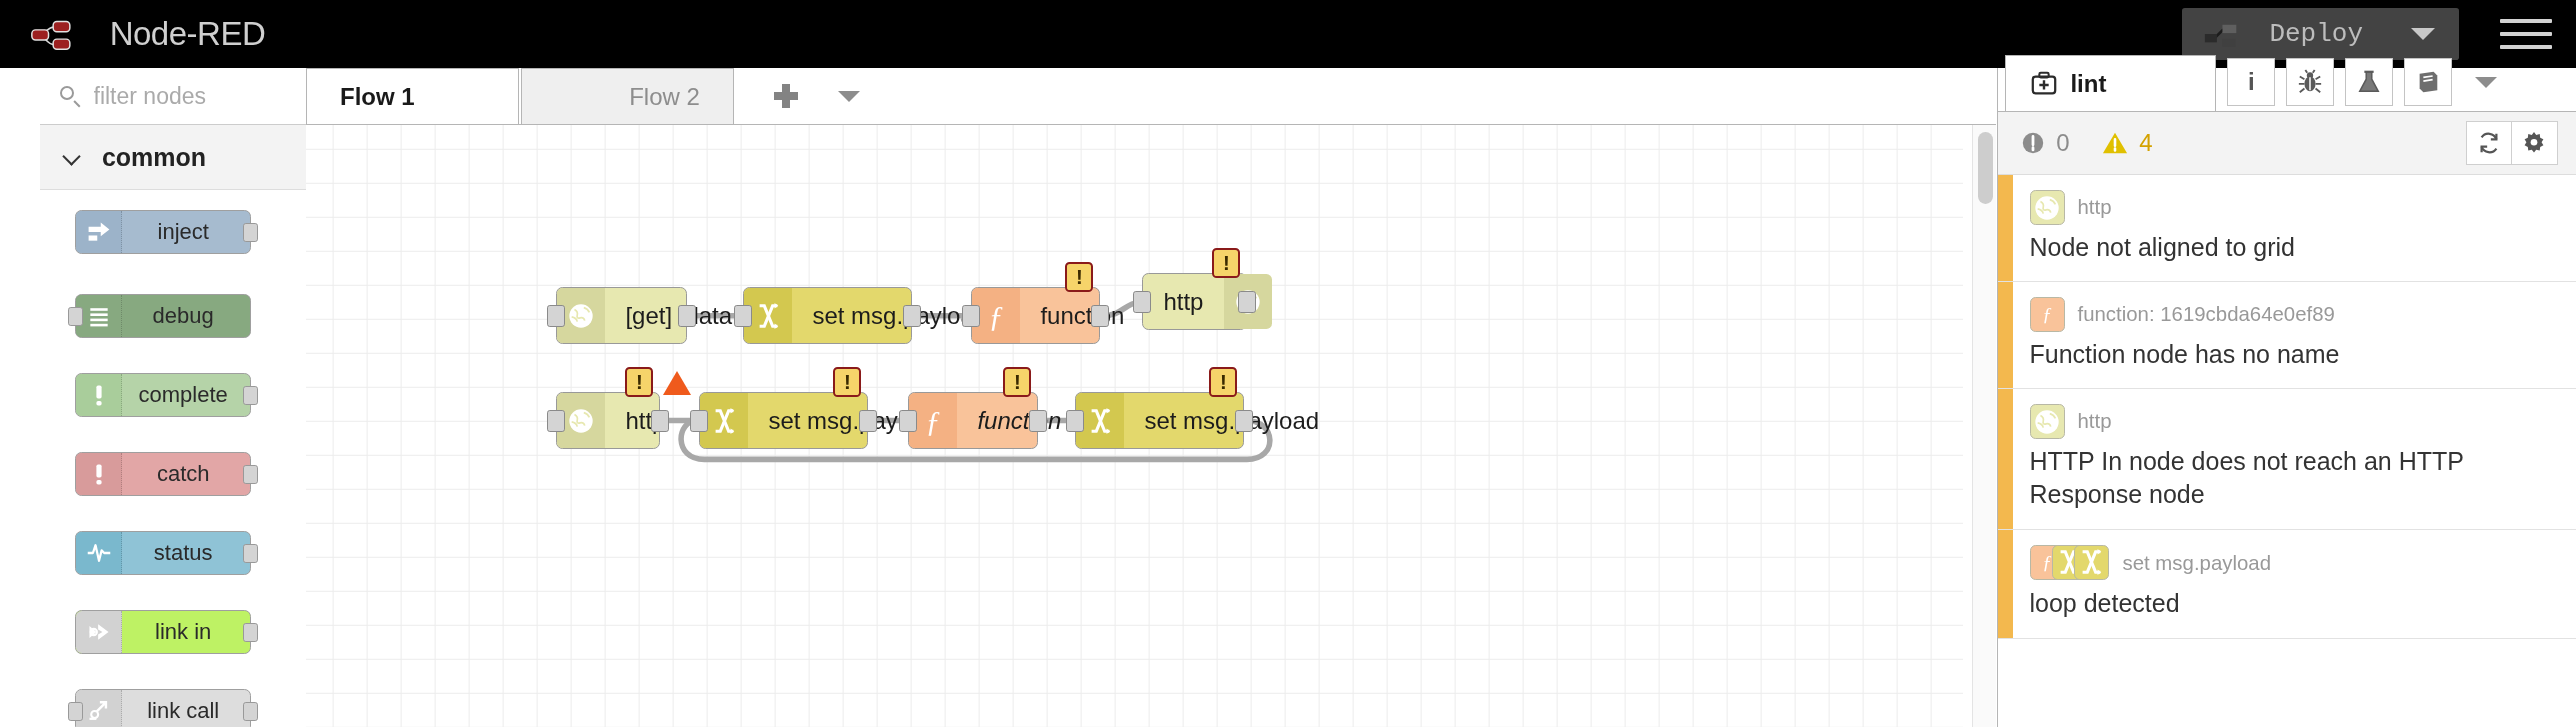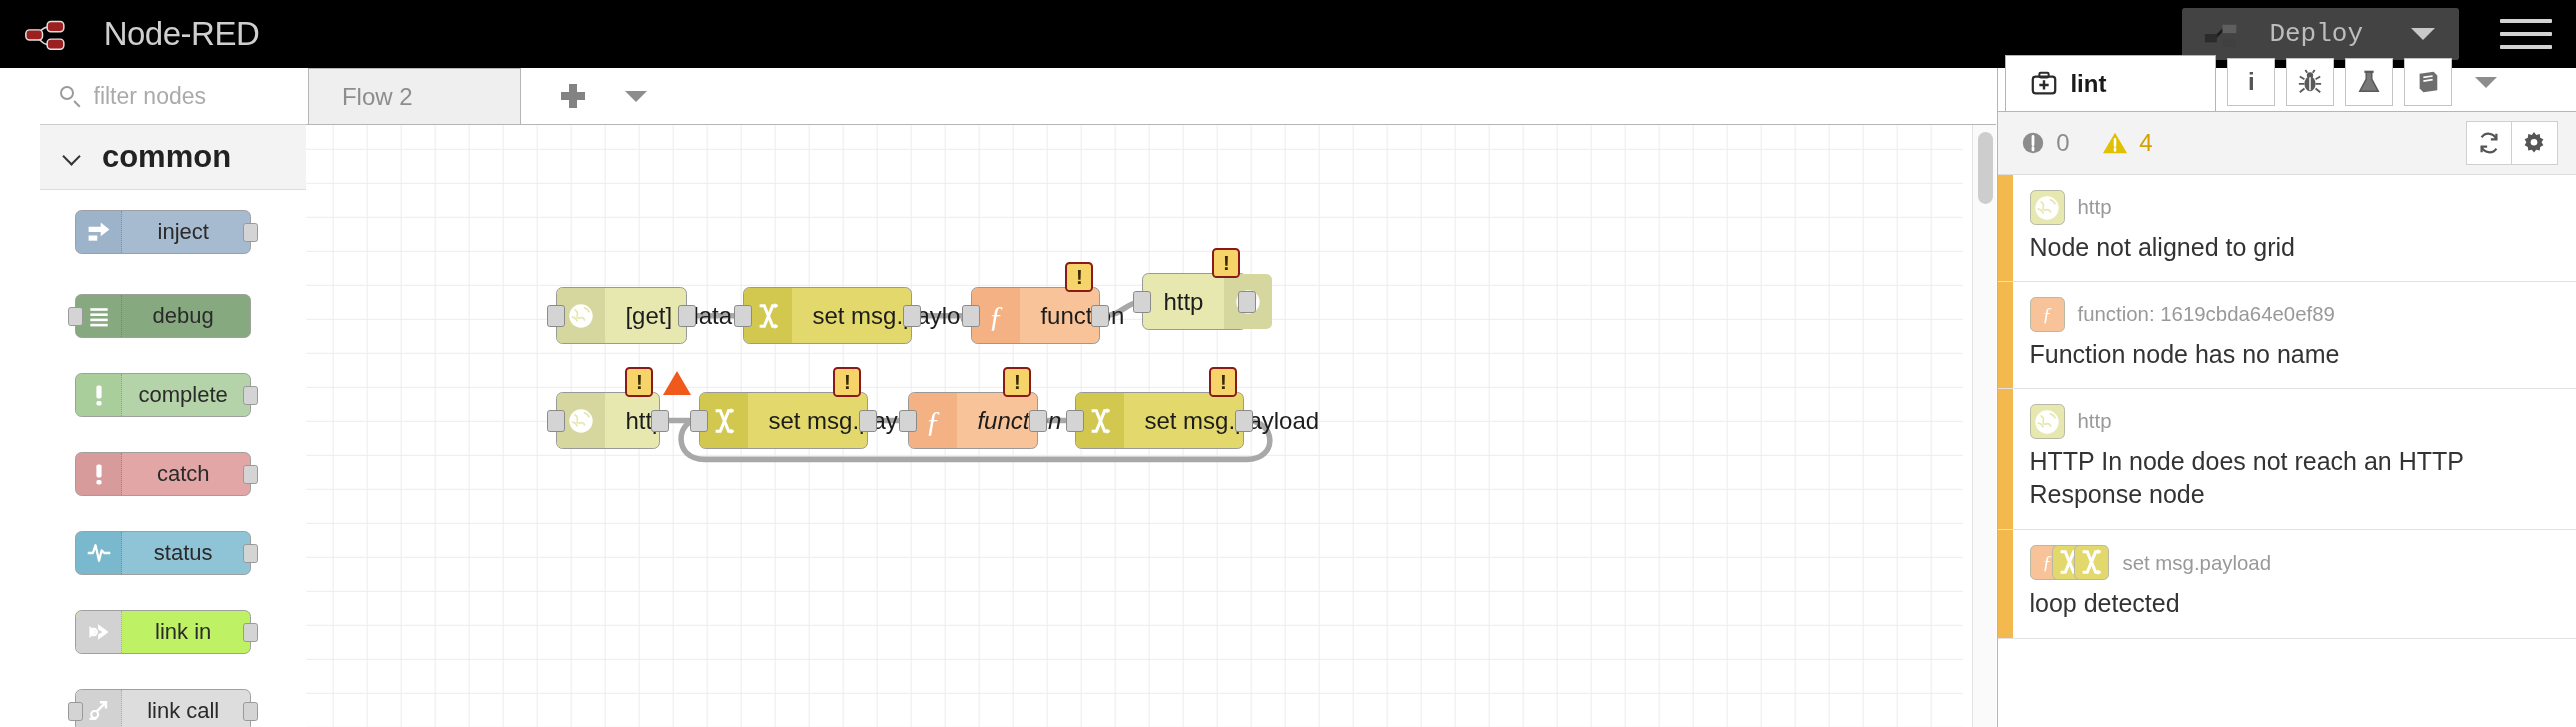--- a/index.html
+++ b/index.html
@@ -8,21 +8,21 @@
     font-family: "Liberation Sans", sans-serif;
     overflow: hidden;
     background: #fff;
   }
 
   
   #header {
     position: absolute; left: 0; top: 0; width: 2576px; height: 68px;
     background: #000; display: flex; align-items: center;
   }
-  #logo-block { display: flex; align-items: center; padding-left: 24px; }
+  #logo-block { display: flex; align-items: center; padding-left: 30px; }
   .logo-svg { width: 63px; height: 39px; display: block; }
   #brand-title {
     color: #cfcfcf; font-size: 33px; letter-spacing: -0.5px;
     margin-left: 16.7px; font-weight: 400;
   }
   #header-right {
     margin-left: auto; display: flex; align-items: center; height: 100%;
     padding-right: 24px;
     font-family: Liberation Mono, monospace;
   }
@@ -77,21 +77,21 @@
   }
   .chev {
     width: 18.5px; height: 18.5px; position: relative; margin-right: 20.4px;
   }
   .chev::before {
     content: ""; position: absolute; left: 1.9px; top: 1.9px;
     width: 11px; height: 11px;
     border-right: 2.8px solid #333; border-bottom: 2.8px solid #333;
     transform: rotate(45deg);
   }
-  #category-label { font-size: 31px; font-weight: bold; color: #222; }
+  #category-label { font-size: 25px; font-weight: bold; color: #222; }
 
   #palette-list { position: relative; padding-top: 20.4px; }
   .pal-item {
     position: relative; height: 44px; margin: 0 0 35px 35px; width: 176px;
     border: 0.9px solid #9f9f9f; border-radius: 6.5px;
     display: flex; align-items: center; cursor: pointer;
   }
   .pal-icon-box {
     width: 46px; height: 100%; border-right: 0.9px dotted rgba(0,0,0,0.18);
     display: flex; align-items: center; justify-content: center;
@@ -120,21 +120,21 @@
   #tabbar {
     height: 57px; background: #fff; border-bottom: 0.9px solid #b5b5b5;
     display: flex; align-items: flex-end; position: relative;
   }
   .tab {
     height: 56px; display: flex; align-items: center; padding: 0 33px;
     border: 0.9px solid #b5b5b5; border-bottom: none; cursor: pointer;
     font-size: 24px; min-width: 213px;
   }
   .tab.active { background: #fff; color: #1a1a1a; font-weight: bold; position: relative; z-index: 2; }
-  .tab.inactive { background: #efefef; color: #8d8d8d; margin-left: 1.9px; }
+  .tab.inactive { background: #efefef; color: #8d8d8d; margin-left: 1.9px; justify-content: flex-end; }
   #tab-add-button {
     width: 67px; height: 56px; display: flex; align-items: center; justify-content: center;
     cursor: pointer; margin-left: 18.5px;
   }
   .plus {
     position: relative; width: 24px; height: 24px;
   }
   .plus::before, .plus::after {
     content: ""; position: absolute; background: #838383;
   }
@@ -394,20 +394,23 @@
       </div>
     </div>
 
   <div id="palette-scrollbar">
     <div id="palette-thumb"></div>
   </div>
 </div>
 
 <div id="center">
   <div id="tabbar">
+    <div class="tab active">
+      <span>Flow 1</span>
+    </div>
     <div class="tab inactive">
       <span>Flow 2</span>
     </div>
     <div id="tab-add-button">
       <div class="plus"></div>
     </div>
     <div id="tab-menu-button">
       <div class="caret-down-gray"></div>
     </div>
   </div>

